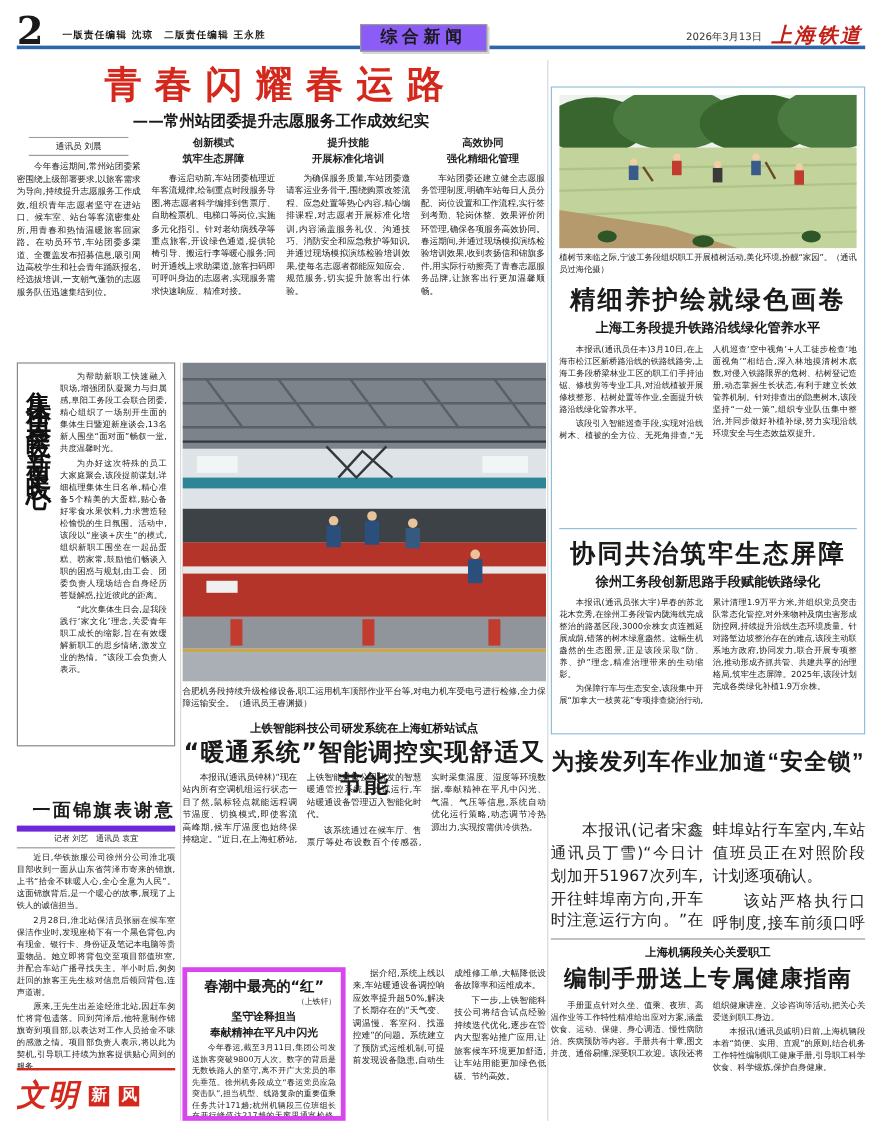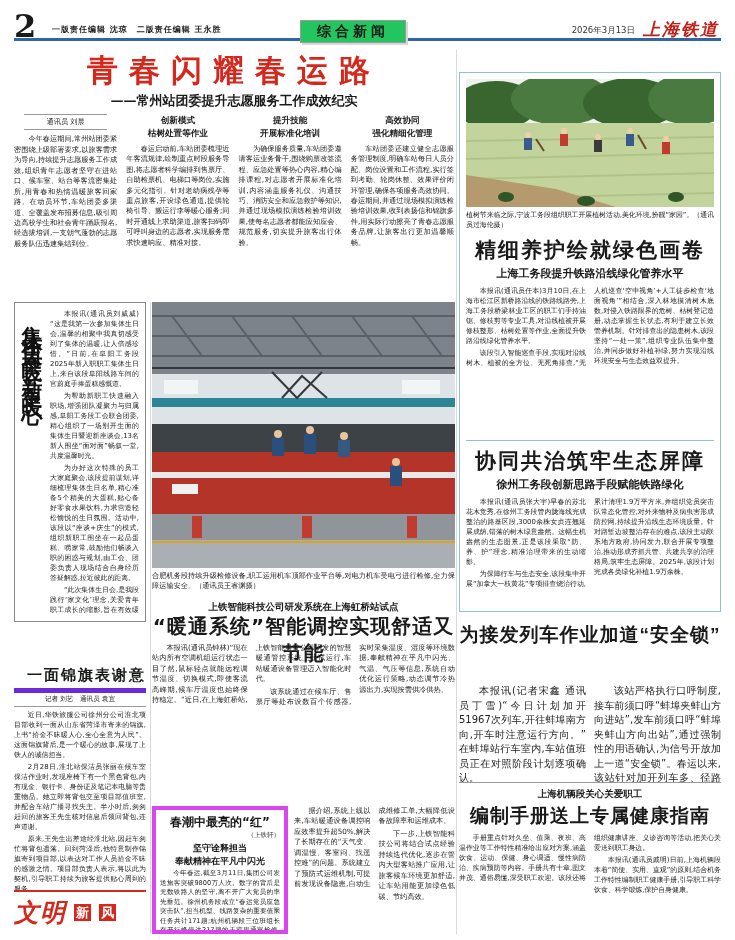--- a/index.html
+++ b/index.html
@@ -9,21 +9,21 @@
   p{margin:0 0 2px 0;text-indent:2em;}
   .body-txt{font-size:7.2px;line-height:1.45;text-align:justify;color:#222;overflow:hidden;}
   .cols2{column-count:2;column-gap:8px;}
   .cols3{column-count:3;column-gap:8px;}
   .cols4{column-count:4;column-gap:9px;}
   
   .hdr-pagenum{position:absolute;left:14px;top:10px;font-size:32px;font-weight:bold;
         font-family:"DejaVu Serif",serif;line-height:1;}
   .hdr-editors{position:absolute;left:52px;top:24px;font-size:8px;font-weight:bold;letter-spacing:1px;}
   .hdr-rule{position:absolute;left:14px;top:38px;width:707px;height:3px;background:#2f66a8;}
-  .hdr-section{position:absolute;left:300px;top:20px;width:104px;height:21px;background:#22c55e;
+  .hdr-section{position:absolute;left:300px;top:20px;width:104px;height:21px;background:#8b5cf6;
         border:1px solid #9a9a9a;box-shadow:2px 2px 0 #d7d7d7;text-align:center;
         font-size:14px;font-weight:bold;letter-spacing:4px;line-height:21px;}
   .hdr-date{position:absolute;right:100px;top:25px;font-size:8.5px;color:#333;}
   .hdr-masthead{position:absolute;right:16px;top:18px;font-size:17px;font-weight:bold;
         color:#c22017;font-style:italic;font-family:"DejaVu Serif",serif;letter-spacing:2px;}
   
   .main-title{position:absolute;left:14px;top:50px;width:440px;text-align:center;
         font-size:31px;font-weight:bold;color:#d5281d;letter-spacing:11px;}
   .main-subtitle{position:absolute;left:14px;top:92px;width:440px;text-align:center;
         font-size:13px;font-weight:bold;color:#1a1a1a;}
@@ -99,34 +99,33 @@
   <div class="hdr-section">综合新闻</div>
   <div class="hdr-date">2026年3月13日</div>
   <div class="hdr-masthead">上海铁道</div>
 
   <div class="main-title">青春闪耀春运路</div>
   <div class="main-subtitle">——常州站团委提升志愿服务工作成效纪实</div>
   <div class="main-body body-txt cols4">
     <div class="byline-box">通讯员 刘晨</div>
     <p>今年春运期间,常州站团委紧密围绕上级部署要求,以旅客需求为导向,持续提升志愿服务工作成效,组织青年志愿者坚守在进站口、候车室、站台等客流密集处所,用青春和热情温暖旅客回家路。在动员环节,车站团委多渠道、全覆盖发布招募信息,吸引周边高校学生和社会青年踊跃报名,经选拔培训,一支朝气蓬勃的志愿服务队伍迅速集结到位。</p>
     <div class="subhead preline">创新模式
-枯树处置等作业</div>
+筑牢生态屏障</div>
     <p>春运启动前,车站团委梳理近年客流规律,绘制重点时段服务导图,将志愿者科学编排到售票厅、自助检票机、电梯口等岗位,实施多元化指引。针对老幼病残孕等重点旅客,开设绿色通道,提供轮椅引导、搬运行李等暖心服务;同时开通线上求助渠道,旅客扫码即可呼叫身边的志愿者,实现服务需求快速响应、精准对接。</p>
     <div class="subhead preline">提升技能
 开展标准化培训</div>
     <p>为确保服务质量,车站团委邀请客运业务骨干,围绕购票改签流程、应急处置等热心内容,精心编排课程,对志愿者开展标准化培训,内容涵盖服务礼仪、沟通技巧、消防安全和应急救护等知识,并通过现场模拟演练检验培训效果,使每名志愿者都能应知应会、规范服务,切实提升旅客出行体验。</p>
     <div class="subhead preline">高效协同
 强化精细化管理</div>
     <p>车站团委还建立健全志愿服务管理制度,明确车站每日人员分配、岗位设置和工作流程,实行签到考勤、轮岗休整、效果评价闭环管理,确保各项服务高效协同。春运期间,并通过现场模拟演练检验培训效果,收到表扬信和锦旗多件,用实际行动擦亮了青春志愿服务品牌,让旅客出行更加温馨顺畅。</p>
   </div>
 
   <div class="birthday-box">
     <div class="vtitle">集体生日会暖『新』更暖心</div>
     <div class="body-txt" style="flex:1;font-size:6.9px;">
-      <p>本报讯(通讯员刘威威)“这是我第一次参加集体生日会,温馨的相聚中我真切感受到了集体的温暖,让人倍感珍惜。”日前,在阜阳工务段2025年新入职职工集体生日上,来自该段阜阳线路车间的官蔚庭手捧蛋糕感慨道。</p>
       <p>为帮助新职工快速融入职场,增强团队凝聚力与归属感,阜阳工务段工会联合团委,精心组织了一场别开生面的集体生日暨迎新座谈会,13名新人围坐“面对面”畅叙一堂,共度温馨时光。</p>
       <p>为办好这次特殊的员工大家庭聚会,该段提前谋划,详细梳理集体生日名单,精心准备5个精美的大蛋糕,贴心备好零食水果饮料,力求营造轻松愉悦的生日氛围。活动中,该段以“座谈+庆生”的模式,组织新职工围坐在一起品蛋糕、唠家常,鼓励他们畅谈入职的困惑与规划,由工会、团委负责人现场结合自身经历答疑解惑,拉近彼此的距离。</p>
       <p>“此次集体生日会,是我段践行‘家文化’理念,关爱青年职工成长的缩影,旨在有效缓解新职工的思乡情绪,激发立业的热情。”该段工会负责人表示。</p>
     </div>
   </div>
 
   <div class="main-photo">
     <svg width="303" height="266" viewBox="0 0 303 266">
       <rect x="0" y="0" width="303" height="266" fill="#b9bfc4"></rect>
       <rect x="0" y="0" width="303" height="72" fill="#7d838a"></rect>
@@ -270,21 +269,21 @@
       <div class="rc-sub">徐州工务段创新思路手段赋能铁路绿化</div>
       <div class="body-txt cols2" style="height:132px;font-size:6.9px;">
         <p>本报讯(通讯员张大宇)早春的苏北花木竞秀,在徐州工务段管内陇海线完成整治的路基区段,3000余株女贞连翘延展成荫,错落的树木绿意盎然。这幅生机盎然的生态图景,正是该段采取“防、养、护”理念,精准治理带来的生动缩影。</p>
         <p>为保障行车与生态安全,该段集中开展“加拿大一枝黄花”专项排查烧治行动,累计清理1.9万平方米,并组织党员突击队常态化管控,对外来物种及病虫害形成防控网,持续提升沿线生态环境质量。针对路堑边坡整治存在的难点,该段主动联系地方政府,协同发力,联合开展专项整治,推动形成齐抓共管、共建共享的治理格局,筑牢生态屏障。2025年,该段计划完成各类绿化补植1.9万余株。</p>
       </div>
     </div>
   </div>
 
   <div class="art3">
     <div class="rc-title2">为接发列车作业加道“安全锁”</div>
-    <div class="body-txt cols2" style="height:112px;font-size:10px;margin-top:36px;">
+    <div class="body-txt cols2" style="height:112px;font-size:13px;margin-top:36px;">
       <p>本报讯(记者宋鑫 通讯员丁雪)“今日计划加开51967次列车,开往蚌埠南方向,开车时注意运行方向。”在蚌埠站行车室内,车站值班员正在对照阶段计划逐项确认。</p>
       <p>该站严格执行口呼制度,接车前须口呼“蚌埠夹蚌山方向进站”,发车前须口呼“蚌埠夹蚌山方向出站”,通过强制性的用语确认,为信号开放加上一道“安全锁”。春运以来,该站针对加开列车多、径路变化频繁的实际,组织干部职工开展应急演练和写实检查,确保接发列车作业一次做对、一次做好,坚决守住安全底线。</p>
     </div>
   </div>
   <div class="art3-rule"></div>
 
   <div class="art4">
     <div class="rc-kicker">上海机辆段关心关爱职工</div>
     <div class="rc-title2">编制手册送上专属健康指南</div>
     <div class="body-txt cols2" style="height:98px;font-size:6.9px;">

